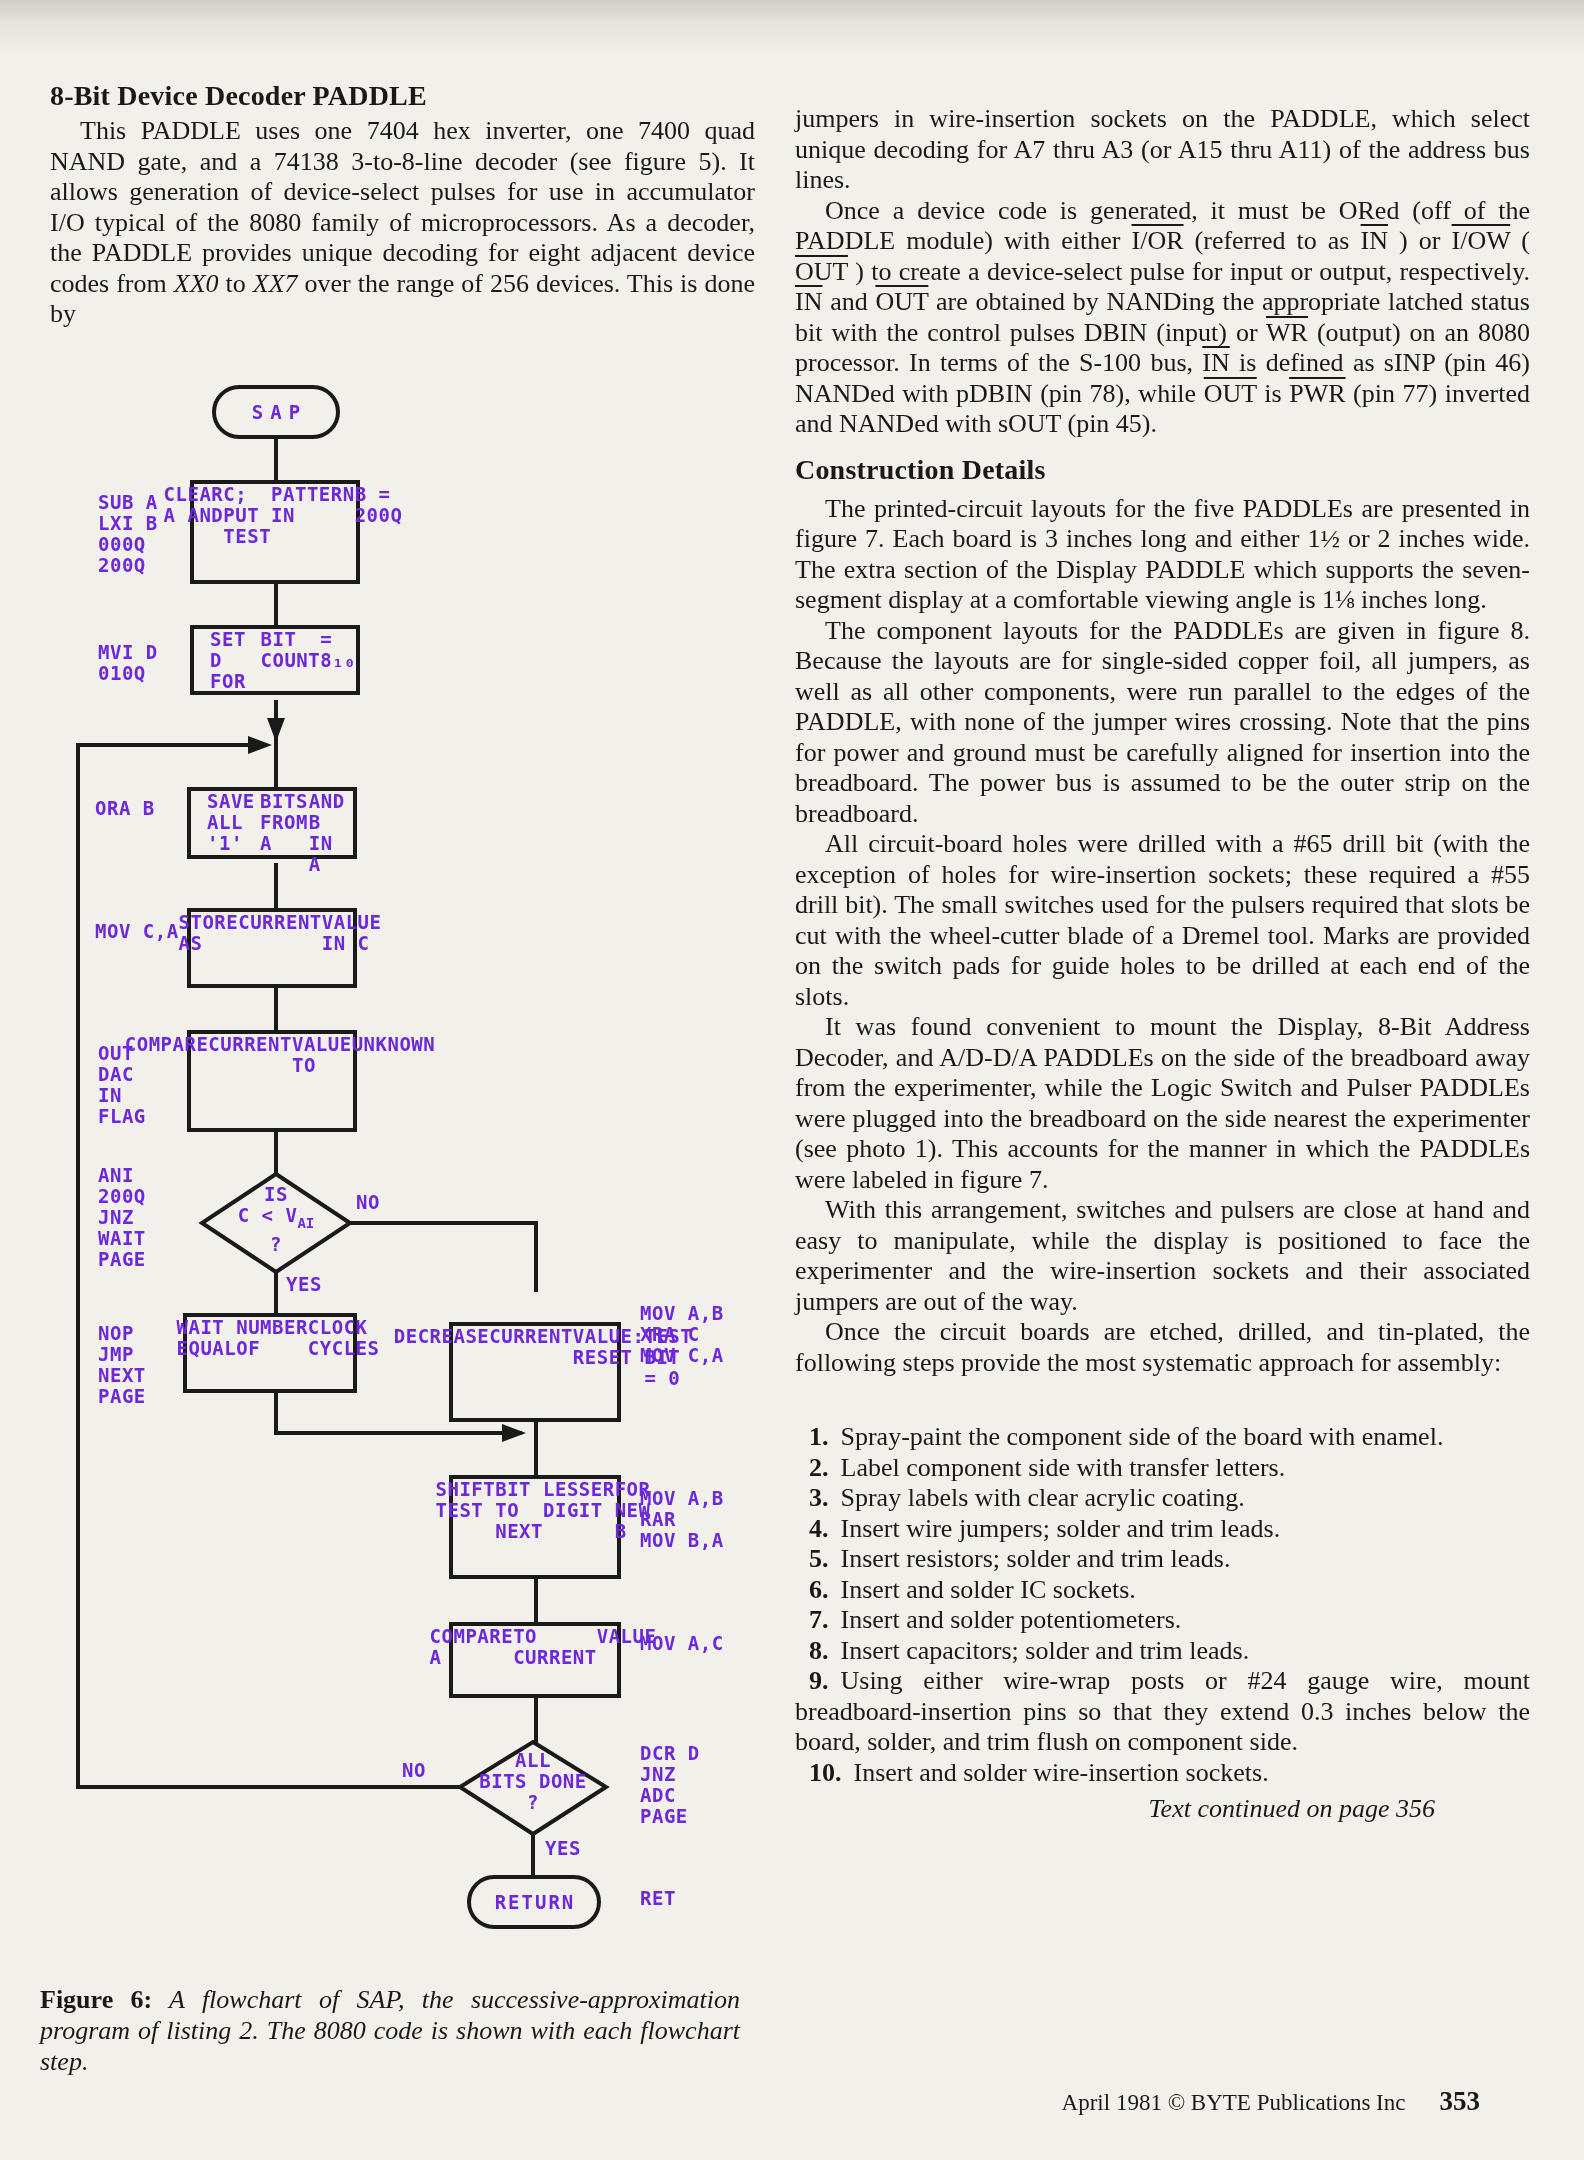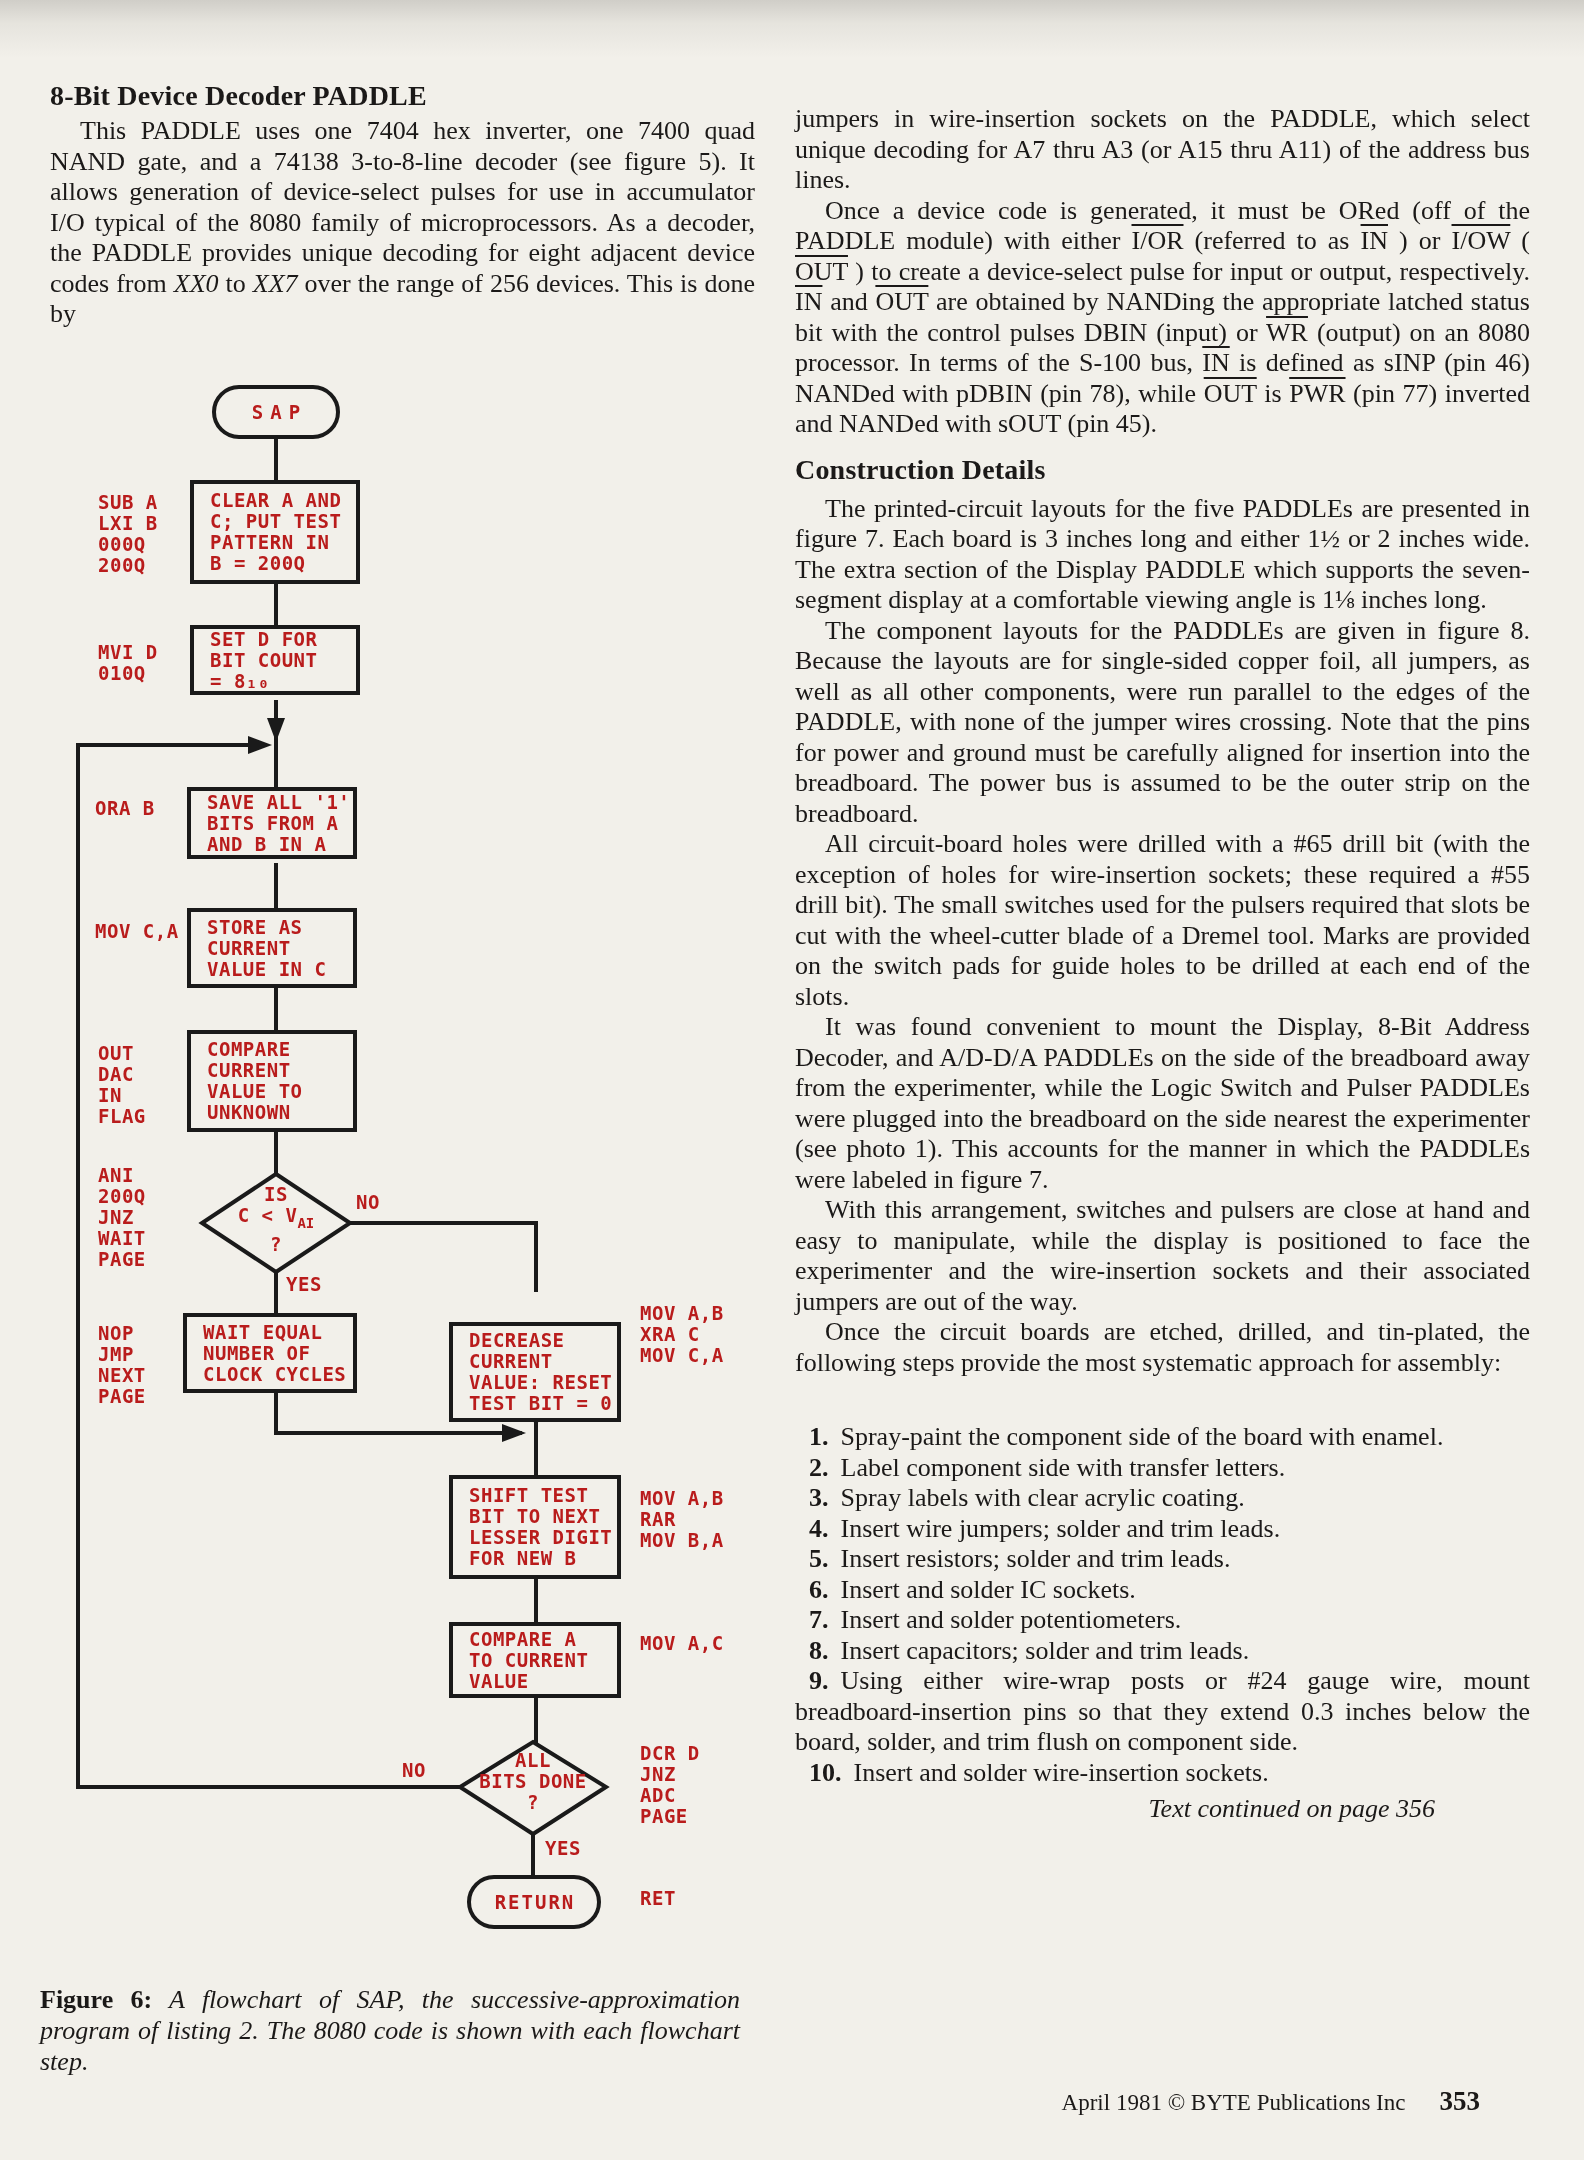--- a/index.html
+++ b/index.html
@@ -41,25 +41,25 @@
     padding-right:50px;box-sizing:border-box;font-size:23px;
   }
   .footer .pageno{font-weight:bold;font-size:27px;margin-left:34px;}
 
   
   .flowchart{position:absolute;left:40px;top:370px;width:700px;height:1625px;}
   .flowchart svg{position:absolute;left:0;top:0;}
   .fc-text{
     font-family:"DejaVu Sans Mono", monospace;
     font-weight:700;font-size:19px;line-height:21px;letter-spacing:.5px;
-    color:#b91c1c;
+    color:#6d28d9;
   }
   .fc-box{
     position:absolute;border:4px solid #1a1a1a;background:#f2f0ea;
-    display:flex;flex-direction:column;justify-content:center;
+    display:flex;flex-direction:row;justify-content:center;
     padding-left:16px;box-sizing:border-box;
   }
   .fc-term{
     position:absolute;border:4px solid #1a1a1a;background:#f2f0ea;border-radius:28px;
     display:flex;align-items:center;justify-content:center;box-sizing:border-box;
   }
   .fc-code{position:absolute;white-space:pre-line;}
   .fc-edge{position:absolute;}
   .fc-dtext{position:absolute;text-align:center;}
   sub.ai{font-size:14px;vertical-align:-6px;letter-spacing:0;}

